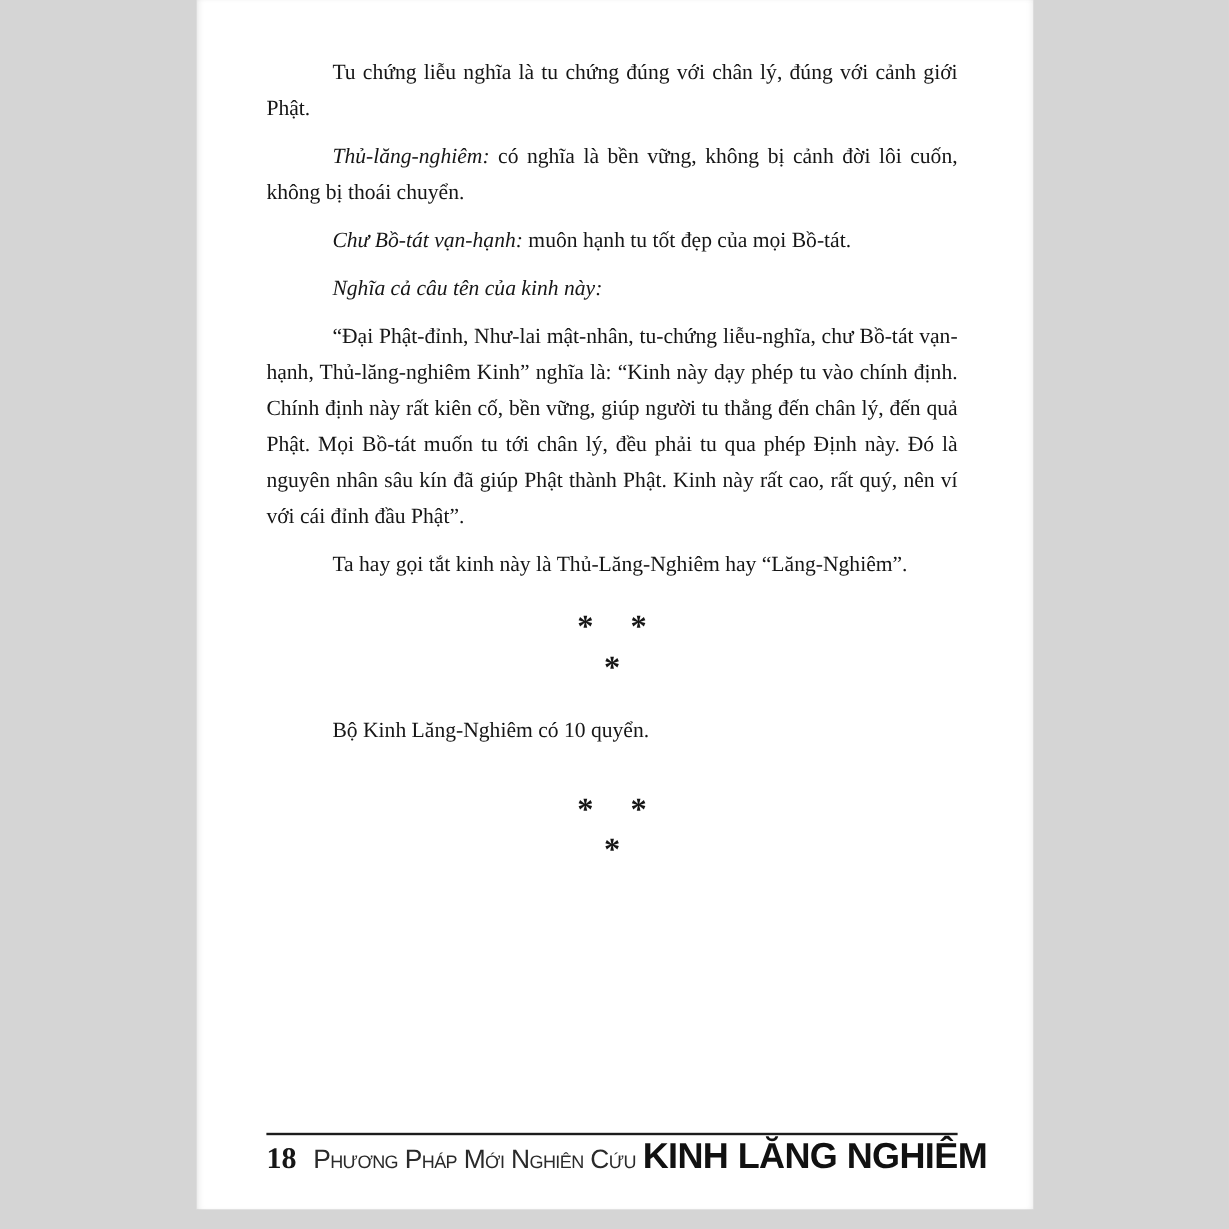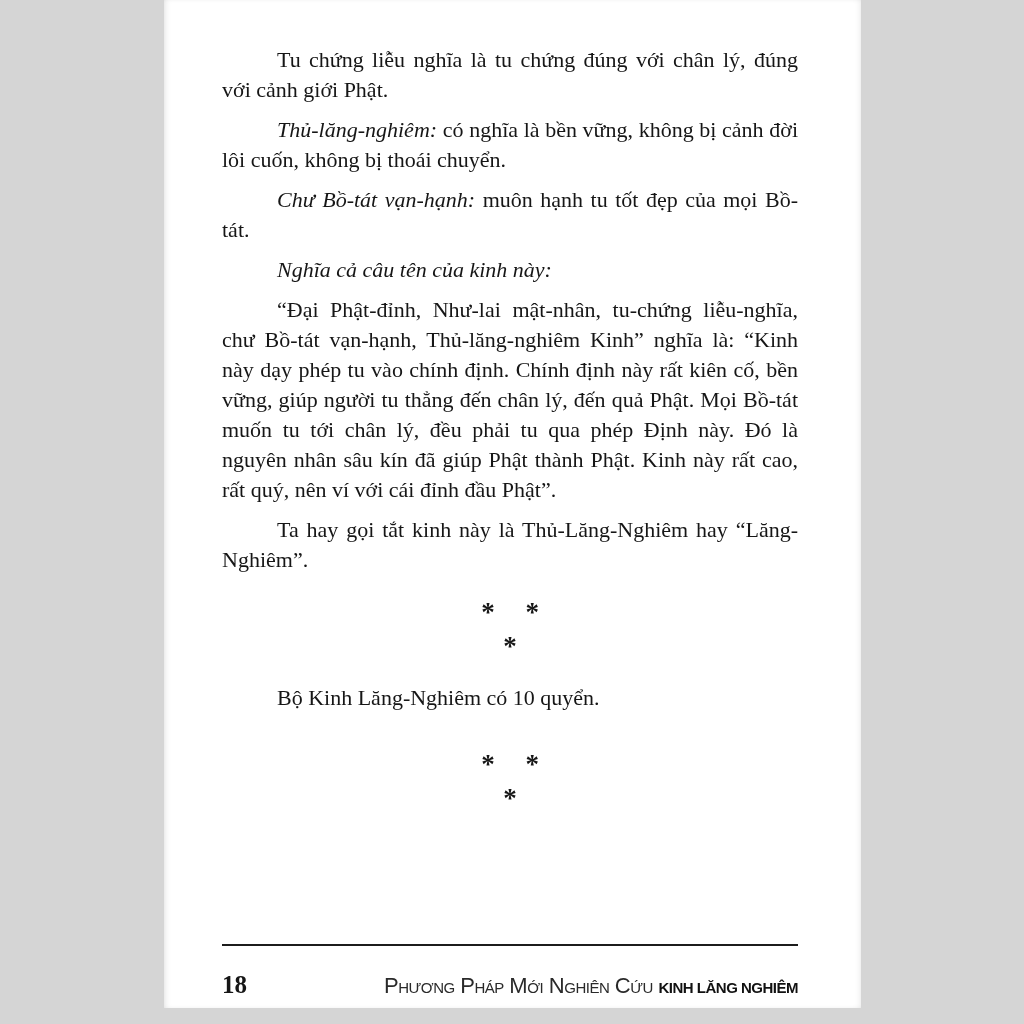--- a/index.html
+++ b/index.html
@@ -25,21 +25,21 @@
     box-shadow: inset 4px 0 8px -6px rgba(0,0,0,0.25), inset -4px 0 8px -6px rgba(0,0,0,0.18);
   }
   .content {
     position: absolute;
     left: 58px;
     top: 45px;
     width: 576px;
     color: #161616;
   }
   p.para {
-    font-size: 22px;
+    font-size: 18px;
     line-height: 30px;
     text-align: justify;
     text-indent: 55px;
     margin: 0 0 10px 0;
   }
   p.para .lead {
     font-style: italic;
   }
   .separator {
     text-align: center;
@@ -57,21 +57,21 @@
   }
   p.para.tight {
     margin-bottom: 13px;
   }
   .footer {
     position: absolute;
     left: 58px;
     top: 944px;
     width: 576px;
     border-top: 2px solid #1c1c1c;
-    padding-top: 25px;
+    padding-top: 1px;
     display: flex;
     justify-content: space-between;
     align-items: baseline;
   }
   .page-number {
     font-size: 25px;
     font-weight: bold;
     color: #161616;
   }
   .running-title {
@@ -79,21 +79,21 @@
     white-space: nowrap;
   }
   .running-title .rt-light {
     font-variant: small-caps;
     font-size: 22px;
     letter-spacing: -0.5px;
     color: #2a2a2a;
     margin-left: 14px;
   }
   .running-title .rt-bold {
-    font-size: 15px;
+    font-size: 30px;
     font-weight: bold;
     letter-spacing: -0.5px;
     color: #111111;
   }
   .bottom-band {
     position: absolute;
     left: 0;
     top: 1008px;
     width: 1024px;
     height: 16px;

